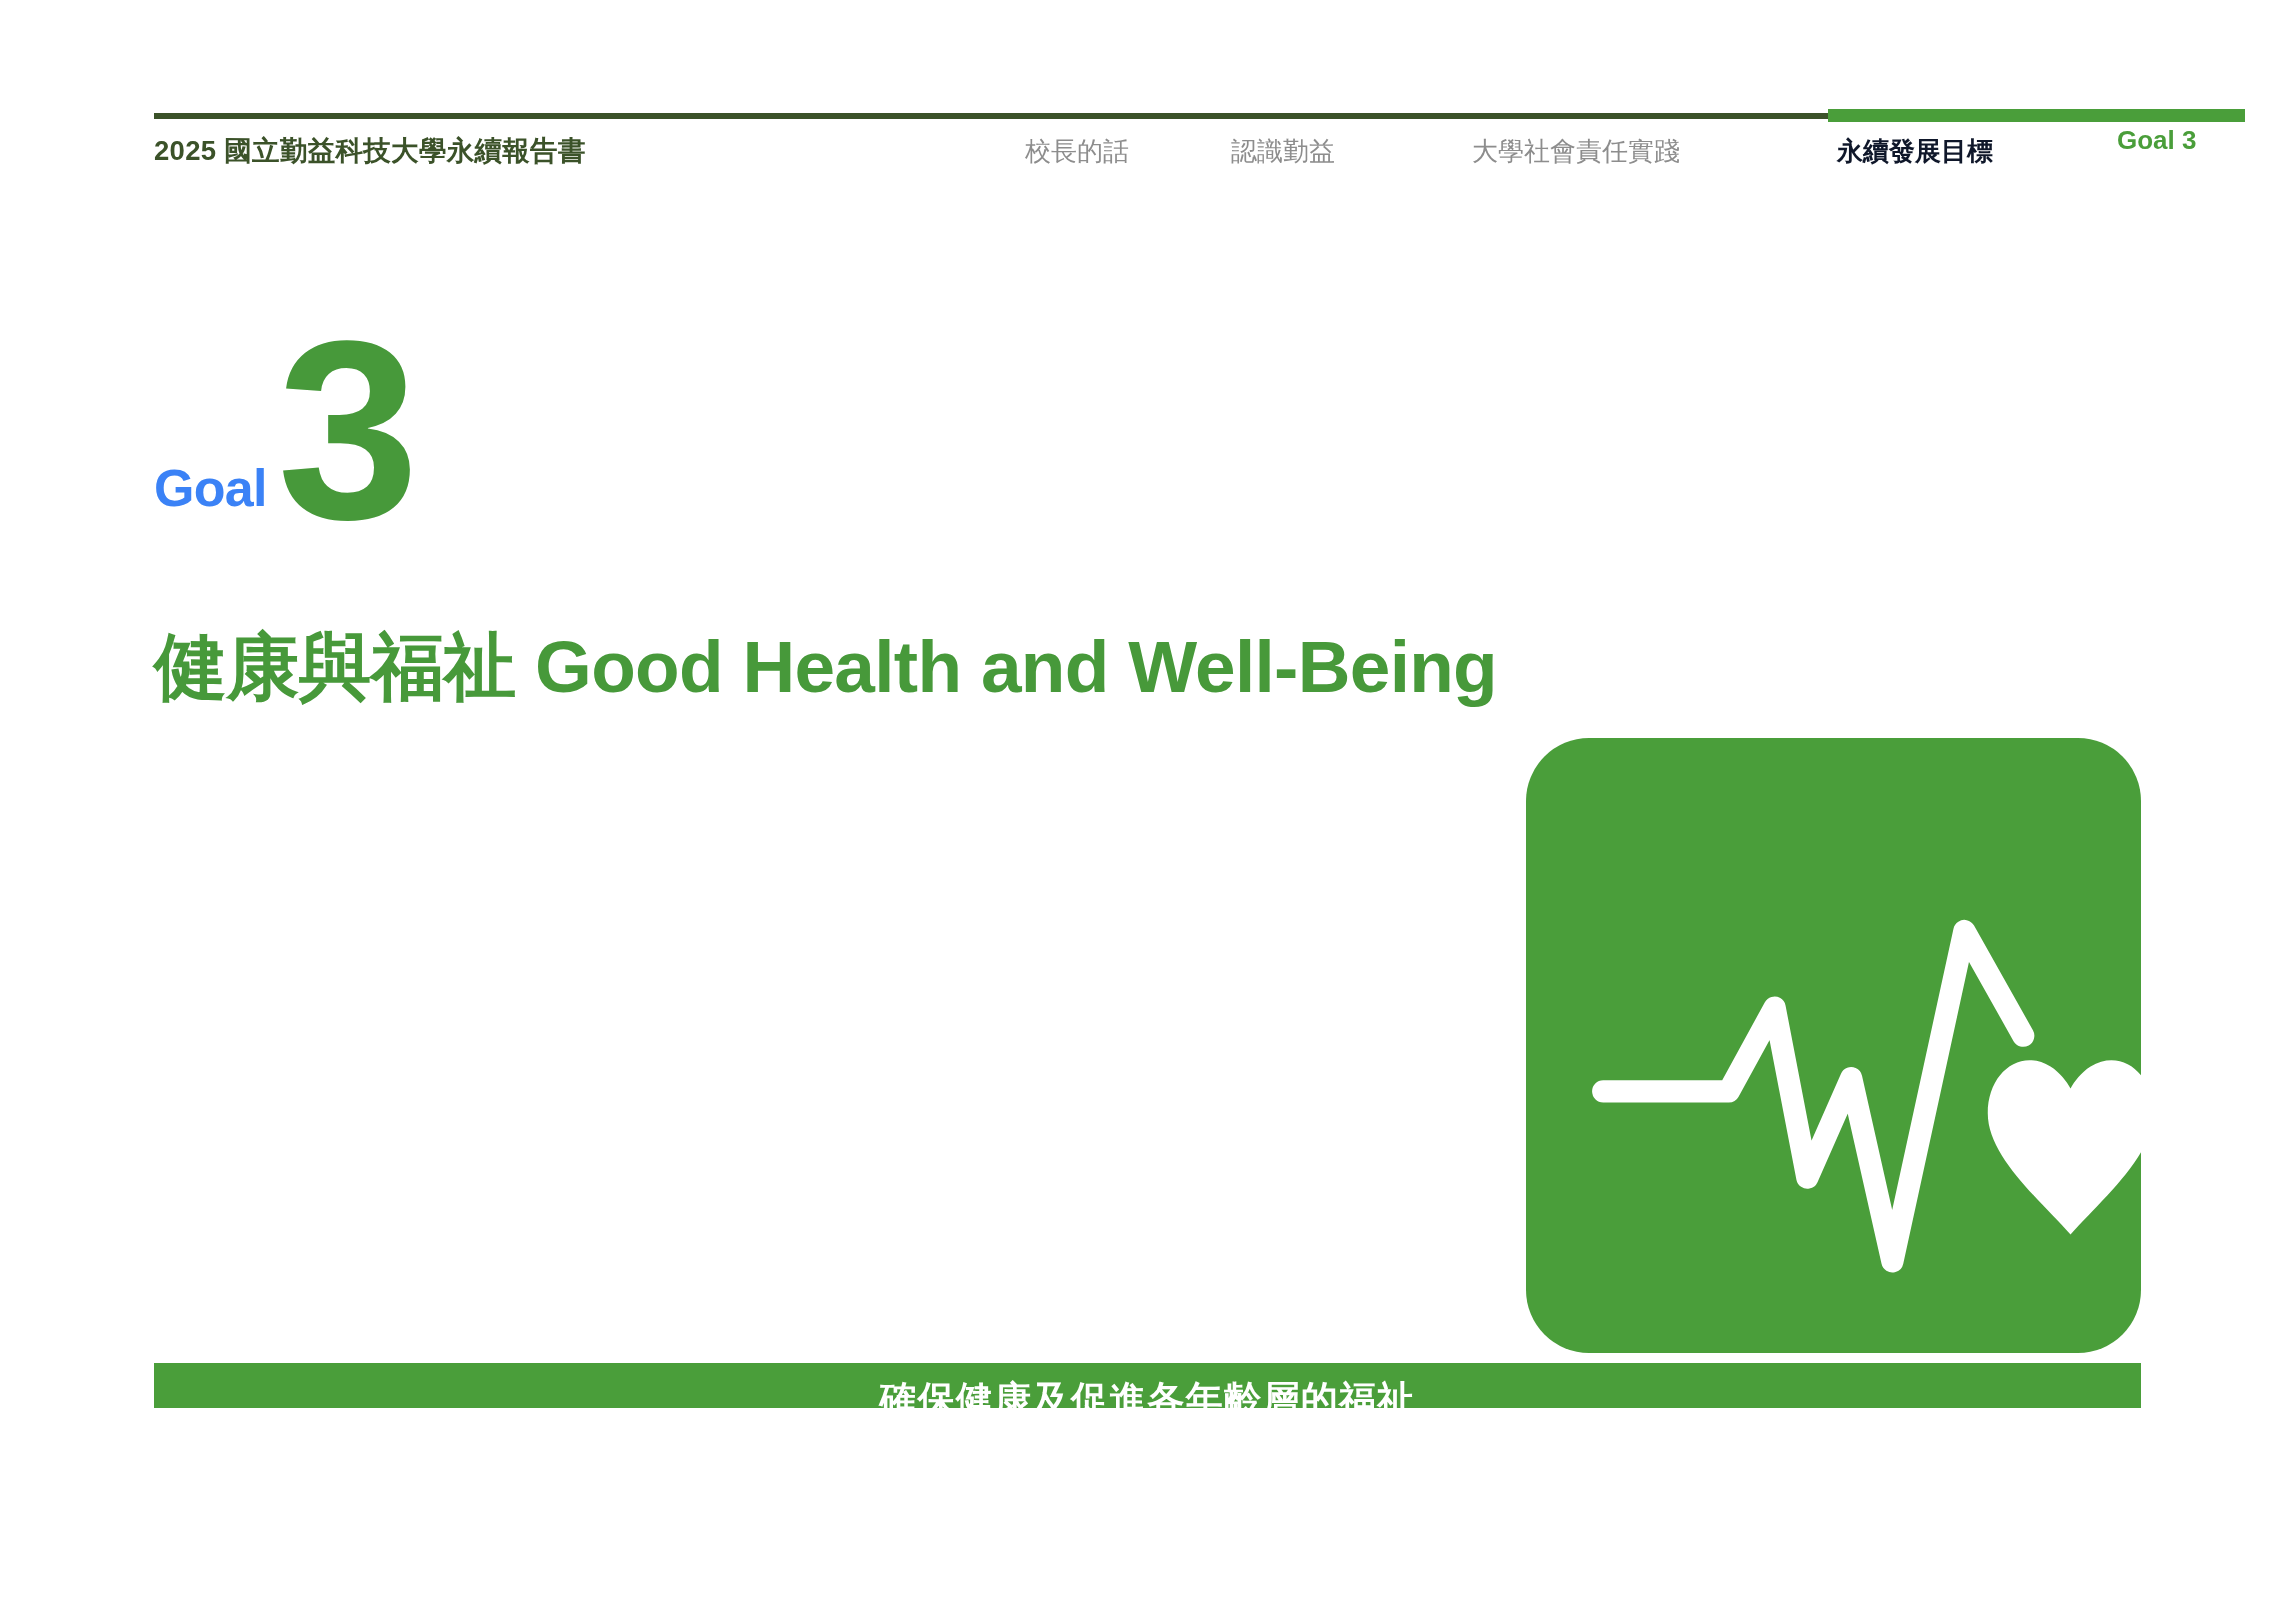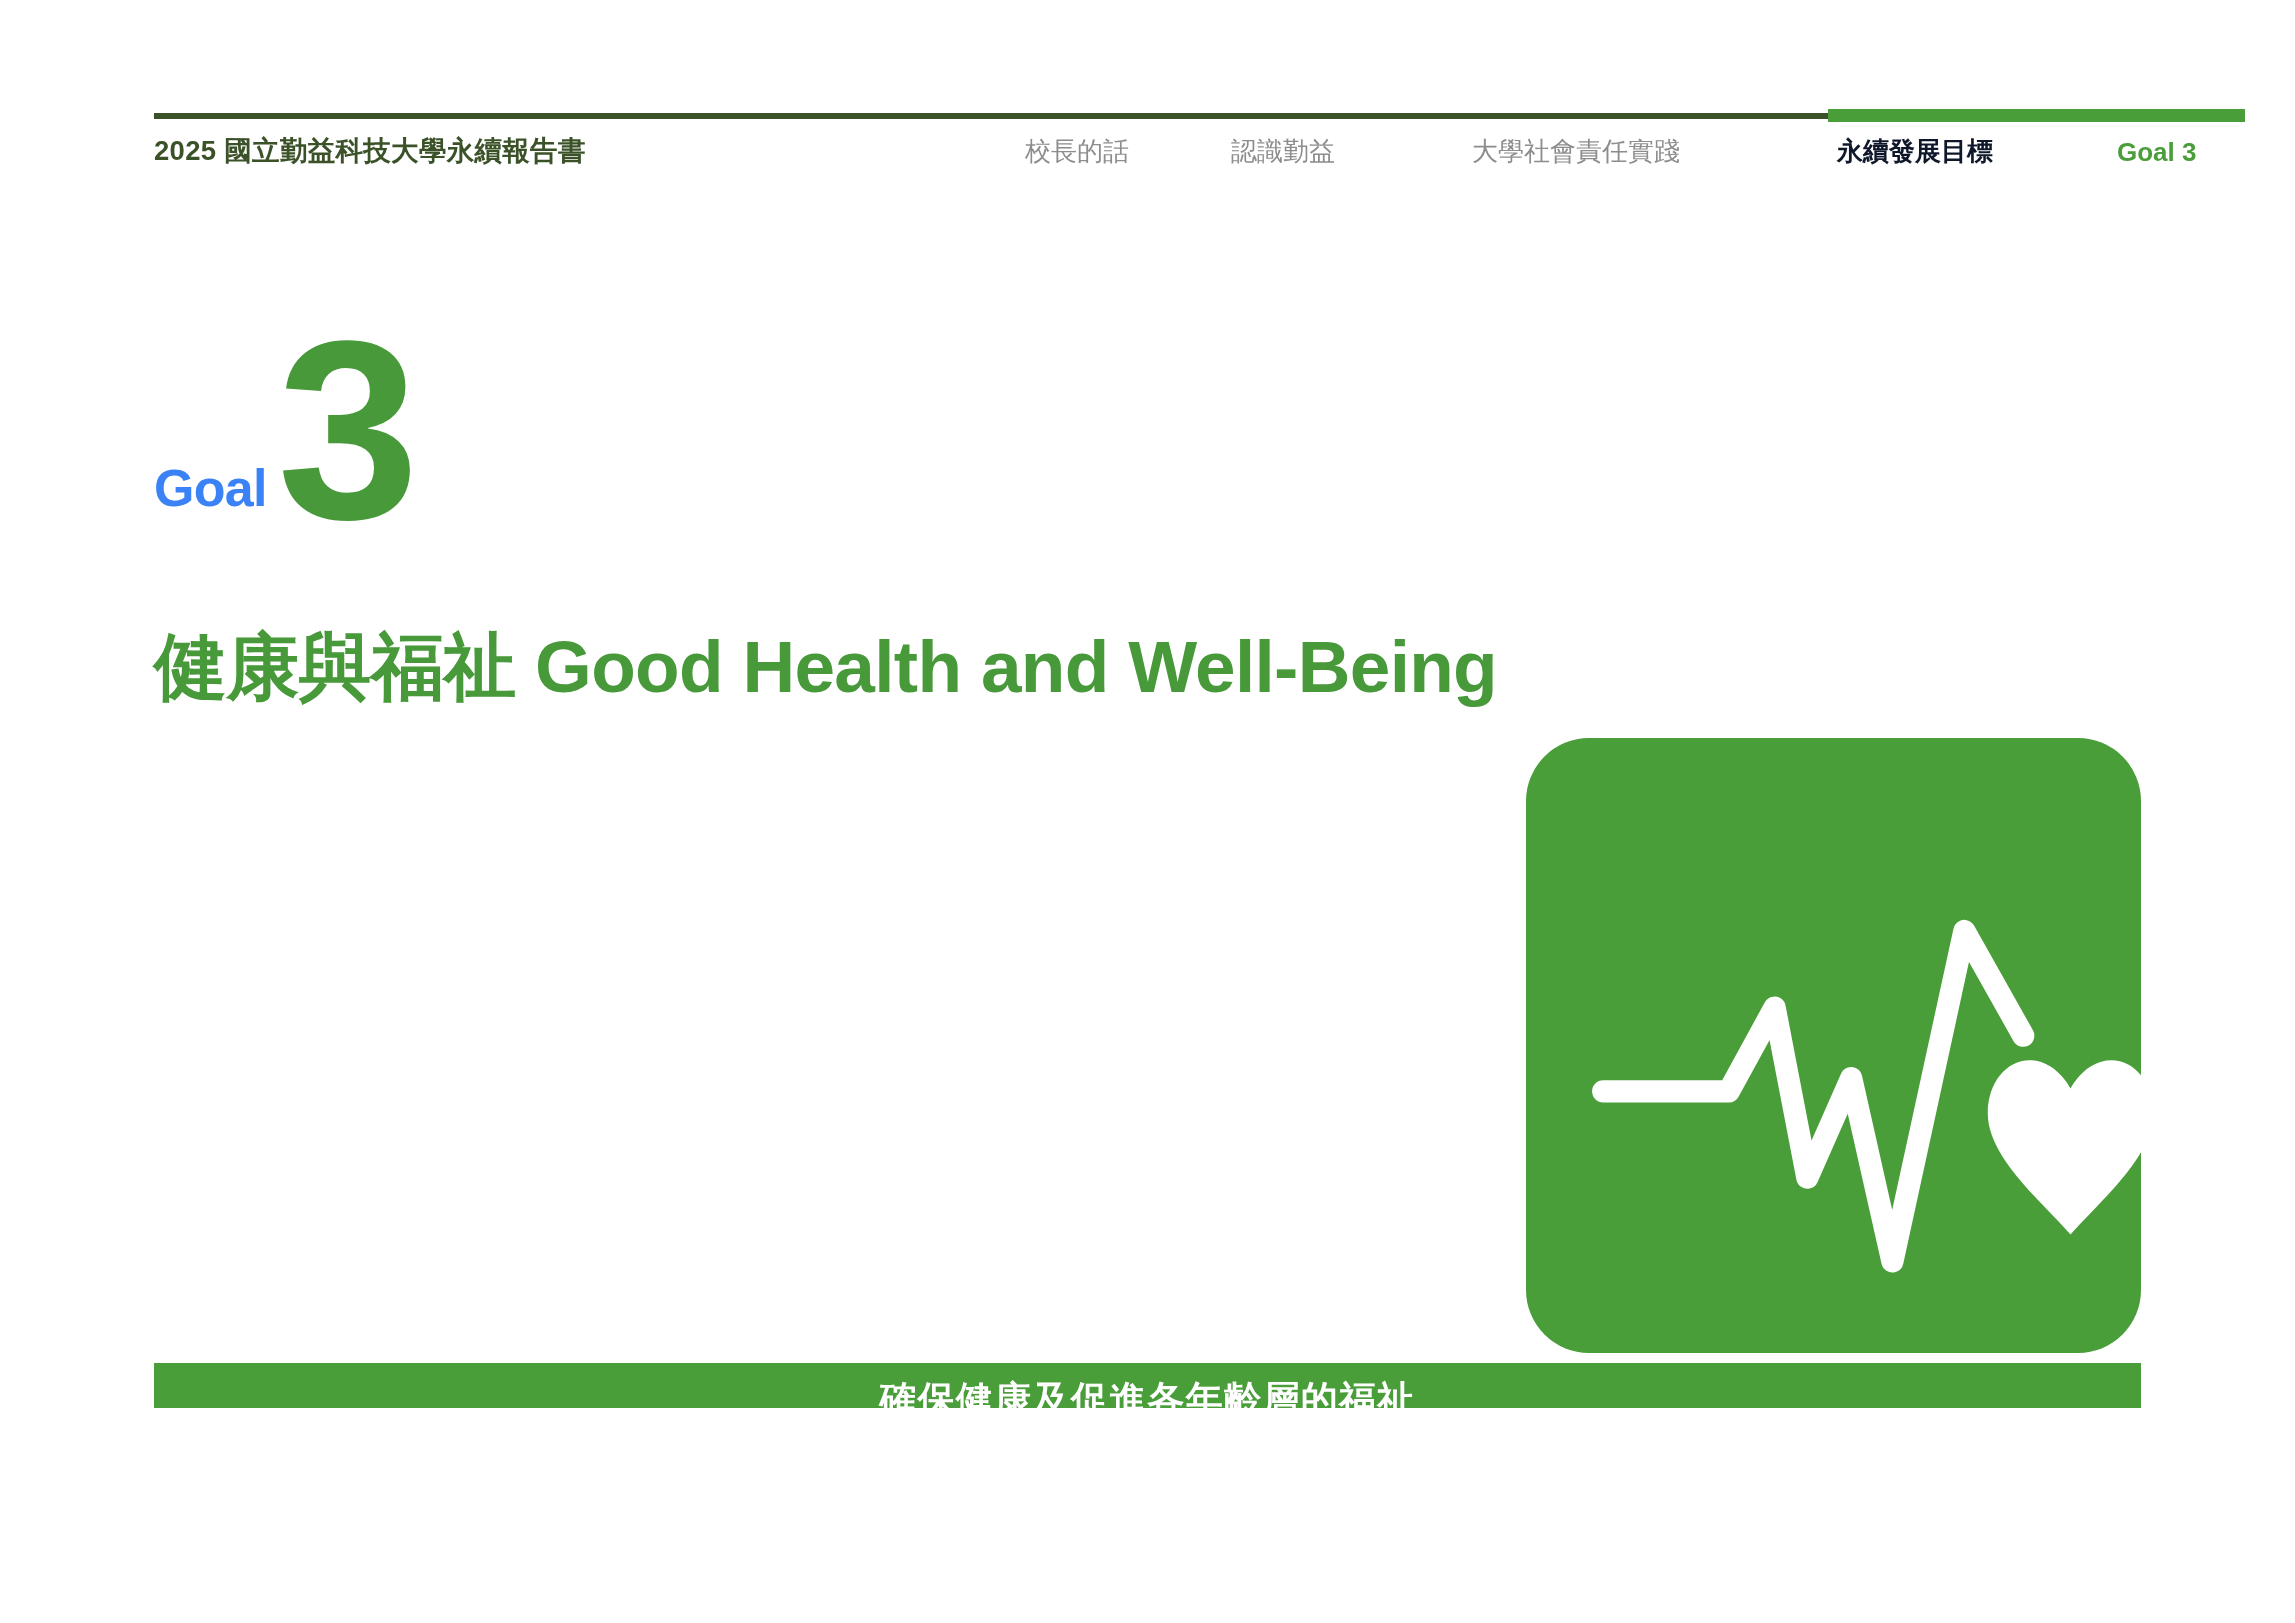--- a/index.html
+++ b/index.html
@@ -69,21 +69,21 @@
   .nav-item.nav-2 { left: 1318px; }
 
   .nav-item.nav-active {
     left: 1683px;
     color: #0f172a;
     font-weight: 700;
   }
   .nav-active-goal {
     position: absolute;
     left: 1963px;
-    top: 32px;
+    top: 20px;
     font-size: 26px;
     font-weight: 700;
     color: #4a9e3a;
     white-space: nowrap;
   }
 
   
   #goal-block {
     position: absolute;
     left: 154px;

